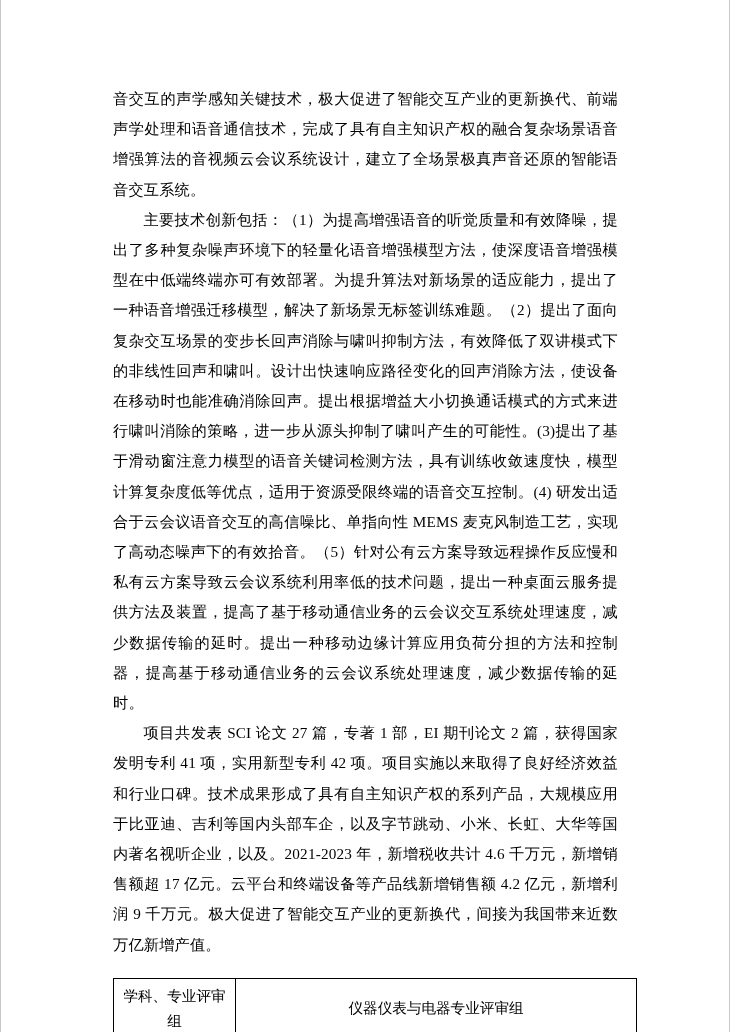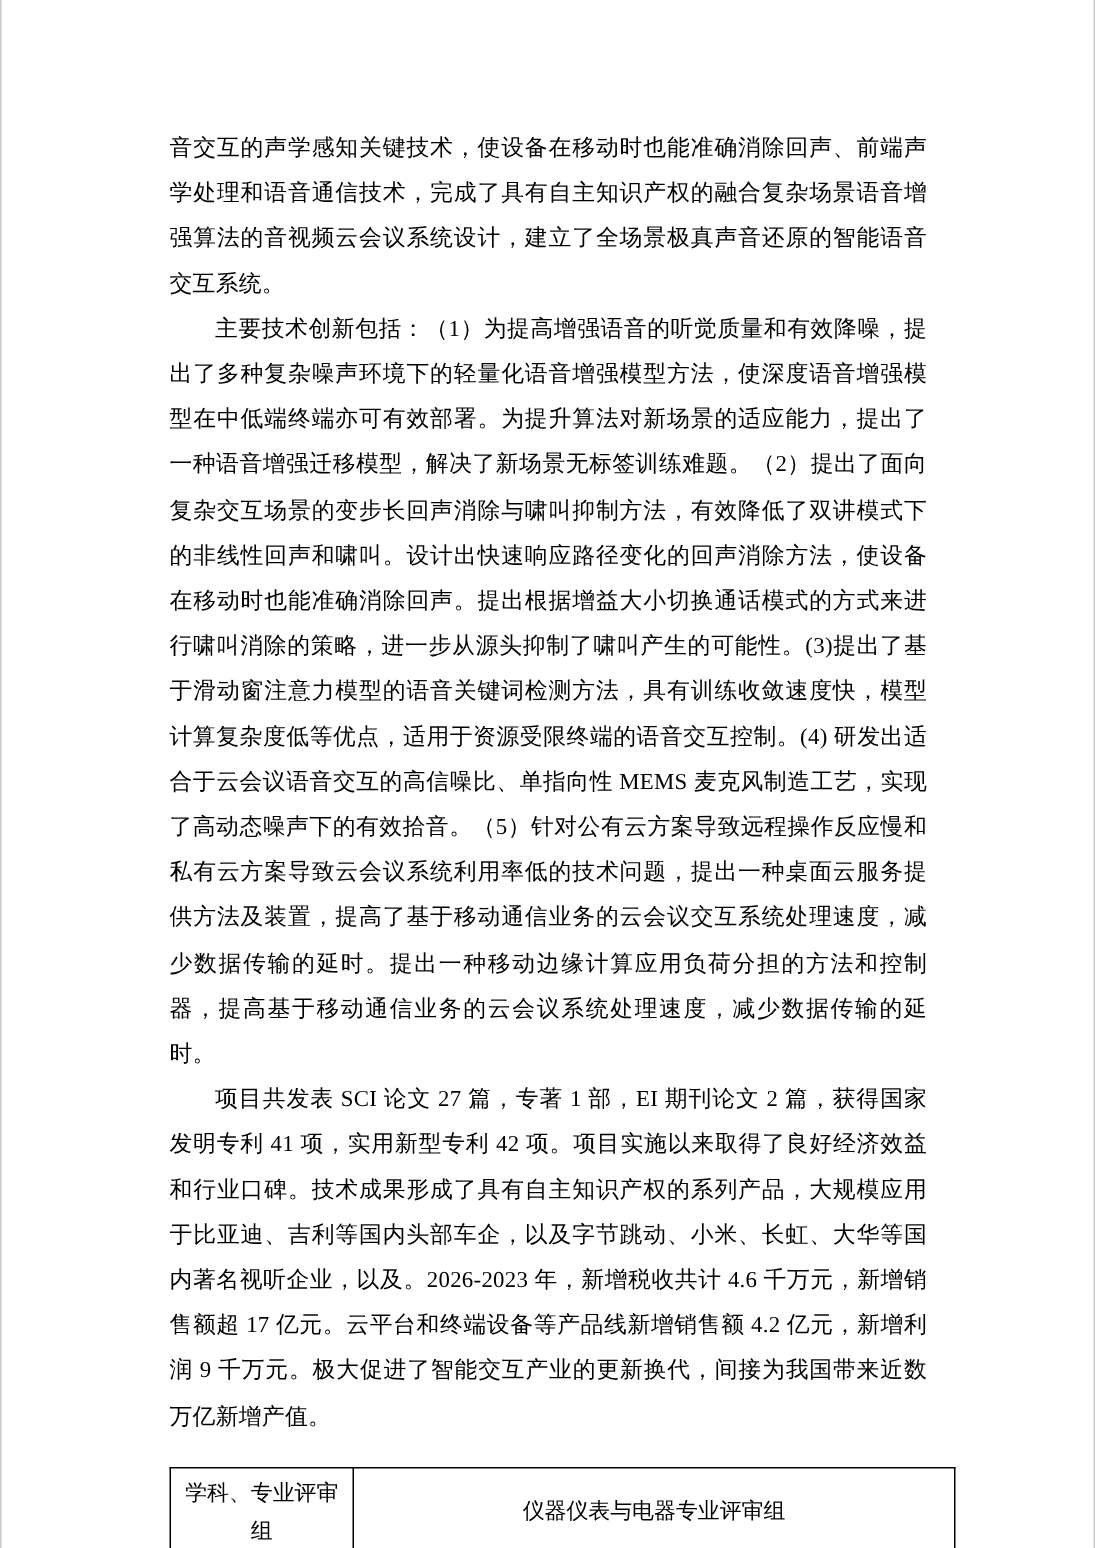--- a/index.html
+++ b/index.html
@@ -71,25 +71,25 @@
 </style>
 </head>
 <body>
 
 <div class="page">
   <div class="page-edge-left"></div>
   <div class="page-edge-right"></div>
 
   <div class="content">
 
-    <p>音交互的声学感知关键技术，使设备在移动时也能准确消除回声、前端声学处理和语音通信技术，完成了具有自主知识产权的融合复杂场景语音增强算法的音视频云会议系统设计，建立了全场景极真声音还原的智能语音交互系统。</p>
+    <p>音交互的声学感知关键技术，极大促进了智能交互产业的更新换代、前端声学处理和语音通信技术，完成了具有自主知识产权的融合复杂场景语音增强算法的音视频云会议系统设计，建立了全场景极真声音还原的智能语音交互系统。</p>
 
     <p class="indent">主要技术创新包括：（1）为提高增强语音的听觉质量和有效降噪，提出了多种复杂噪声环境下的轻量化语音增强模型方法，使深度语音增强模型在中低端终端亦可有效部署。为提升算法对新场景的适应能力，提出了一种语音增强迁移模型，解决了新场景无标签训练难题。（2）提出了面向复杂交互场景的变步长回声消除与啸叫抑制方法，有效降低了双讲模式下的非线性回声和啸叫。设计出快速响应路径变化的回声消除方法，使设备在移动时也能准确消除回声。提出根据增益大小切换通话模式的方式来进行啸叫消除的策略，进一步从源头抑制了啸叫产生的可能性。(3)提出了基于滑动窗注意力模型的语音关键词检测方法，具有训练收敛速度快，模型计算复杂度低等优点，适用于资源受限终端的语音交互控制。(4) 研发出适合于云会议语音交互的高信噪比、单指向性 MEMS 麦克风制造工艺，实现了高动态噪声下的有效拾音。（5）针对公有云方案导致远程操作反应慢和私有云方案导致云会议系统利用率低的技术问题，提出一种桌面云服务提供方法及装置，提高了基于移动通信业务的云会议交互系统处理速度，减少数据传输的延时。提出一种移动边缘计算应用负荷分担的方法和控制器，提高基于移动通信业务的云会议系统处理速度，减少数据传输的延时。</p>
 
-    <p class="indent">项目共发表 SCI 论文 27 篇，专著 1 部，EI 期刊论文 2 篇，获得国家发明专利 41 项，实用新型专利 42 项。项目实施以来取得了良好经济效益和行业口碑。技术成果形成了具有自主知识产权的系列产品，大规模应用于比亚迪、吉利等国内头部车企，以及字节跳动、小米、长虹、大华等国内著名视听企业，以及。2026-2023 年，新增税收共计 4.6 千万元，新增销售额超 17 亿元。云平台和终端设备等产品线新增销售额 4.2 亿元，新增利润 9 千万元。极大促进了智能交互产业的更新换代，间接为我国带来近数万亿新增产值。</p>
+    <p class="indent">项目共发表 SCI 论文 27 篇，专著 1 部，EI 期刊论文 2 篇，获得国家发明专利 41 项，实用新型专利 42 项。项目实施以来取得了良好经济效益和行业口碑。技术成果形成了具有自主知识产权的系列产品，大规模应用于比亚迪、吉利等国内头部车企，以及字节跳动、小米、长虹、大华等国内著名视听企业，以及。2021-2023 年，新增税收共计 4.6 千万元，新增销售额超 17 亿元。云平台和终端设备等产品线新增销售额 4.2 亿元，新增利润 9 千万元。极大促进了智能交互产业的更新换代，间接为我国带来近数万亿新增产值。</p>
 
     <table class="info">
       <tbody>
         <tr>
           <td class="label">学科、专业评审组</td>
           <td class="value">仪器仪表与电器专业评审组</td>
         </tr>
 
       </tbody>
     </table>

